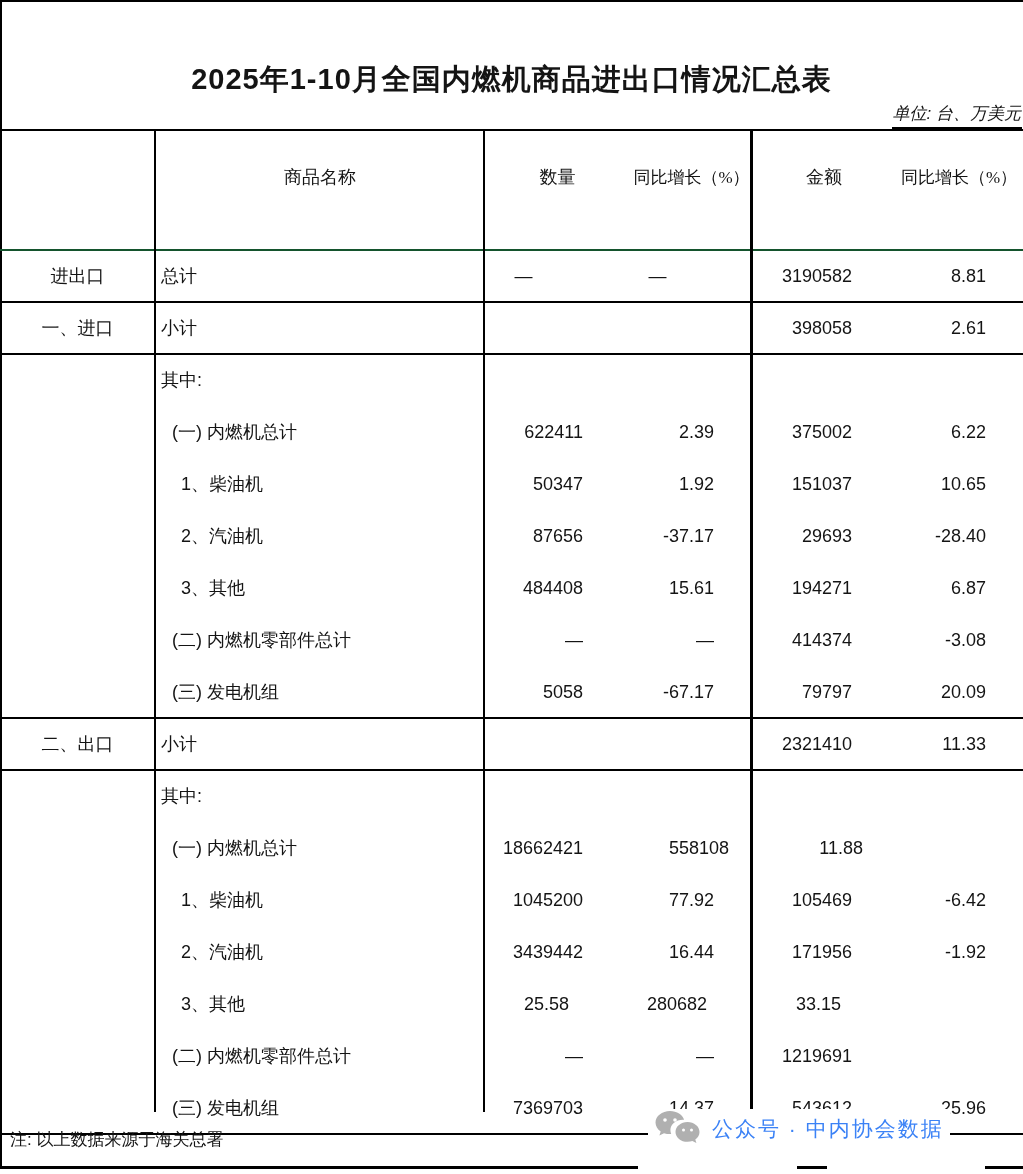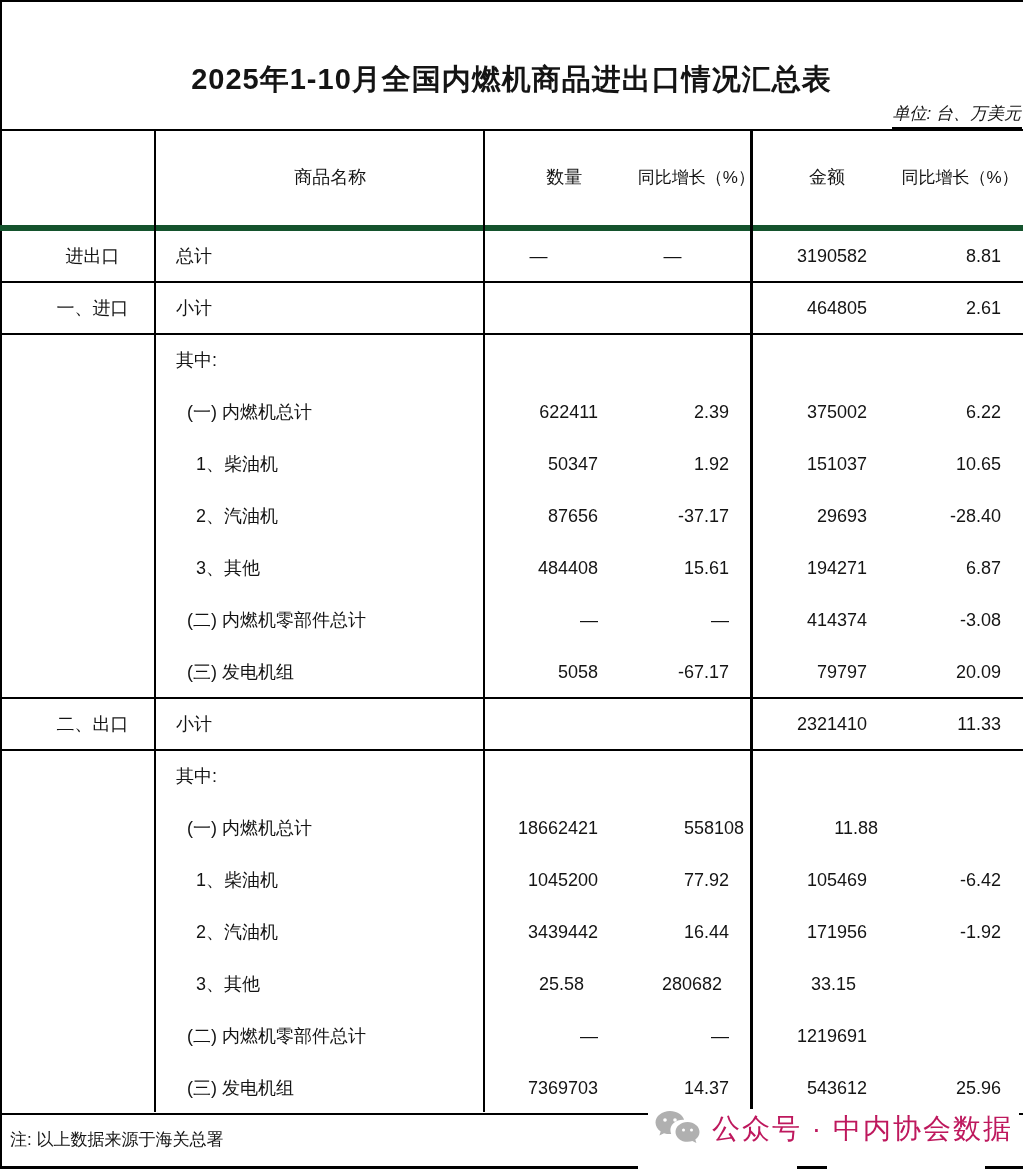--- a/index.html
+++ b/index.html
@@ -19,43 +19,43 @@
     font-size:17px;border-bottom:2px solid #000;padding:0 1px;font-style:italic;
   }
   .tbl{
     position:absolute;top:129px;left:0;width:1023px;
     border-top:2px solid #000;
   }
   .vline{position:absolute;background:#000;top:0;height:981px;}
   .v1{left:154px;width:2px;}
   .v2{left:483px;width:2px;}
   .v3{left:750px;width:3px;}
-  .hdr{display:flex;height:100px;border-bottom:6px solid #14532d;box-sizing:border-box;}
+  .hdr{display:flex;height:120px;border-bottom:2px solid #14532d;box-sizing:border-box;font-family:Liberation Serif, serif;}
   .hdr .hc{line-height:93px;text-align:center;font-size:18px;white-space:nowrap;}
   .r{display:flex;height:52px;box-sizing:border-box;}
   .hb{border-bottom:2px solid #000;}
   .c{line-height:50px;font-size:18px;white-space:nowrap;box-sizing:border-box;}
-  .cat{width:155px;text-align:center;margin-left:15px;}
+  .cat{width:155px;text-align:center;}
   .name{width:296px;text-align:left;padding-left:6px;}
   .i1{padding-left:17px;}
   .i2{padding-left:26px;}
   .qty{width:145px;text-align:right;padding-right:13px;}
   .yoy1{width:123px;text-align:right;padding-right:5px;}
   .amt{width:142px;text-align:right;padding-right:9px;}
   .yoy2{width:128px;text-align:right;padding-right:3px;}
   .ctr{text-align:center;padding-right:0;}
   .noterow{
     position:absolute;top:1112px;left:4px;width:1023px;height:55px;
     line-height:55px;font-size:17px;padding-left:6px;box-sizing:border-box;
   }
   .wm{
     position:absolute;top:1109px;left:648px;height:40px;
     display:flex;align-items:center;gap:12px;background:#fff;padding:0 6px;
   }
-  .wm-text{font-size:28px;color:#be185d;letter-spacing:2px;white-space:nowrap;}
+  .wm-text{font-size:21px;color:#3b82f6;letter-spacing:2px;white-space:nowrap;}
   .bseg{position:absolute;top:1166px;height:3px;background:#000;}
   .b1{left:0;width:638px;}
   .b2{left:797px;width:30px;}
   .b3{left:985px;width:38px;}
 </style>
 </head>
 <body>
 
 <div class="page">
 
@@ -86,21 +86,21 @@
       <div class="c yoy1 ctr">—</div>
       <div class="c amt">3190582</div>
       <div class="c yoy2">8.81</div>
     </div>
 
     <div class="r hb">
       <div class="c cat">一、进口</div>
       <div class="c name">小计</div>
       <div class="c qty"></div>
       <div class="c yoy1"></div>
-      <div class="c amt">464805</div>
+      <div class="c amt">398058</div>
       <div class="c yoy2">2.61</div>
     </div>
 
     <div class="r">
       <div class="c cat"></div>
       <div class="c name">其中:</div>
       <div class="c qty"></div>
       <div class="c yoy1"></div>
       <div class="c amt"></div>
       <div class="c yoy2"></div>

